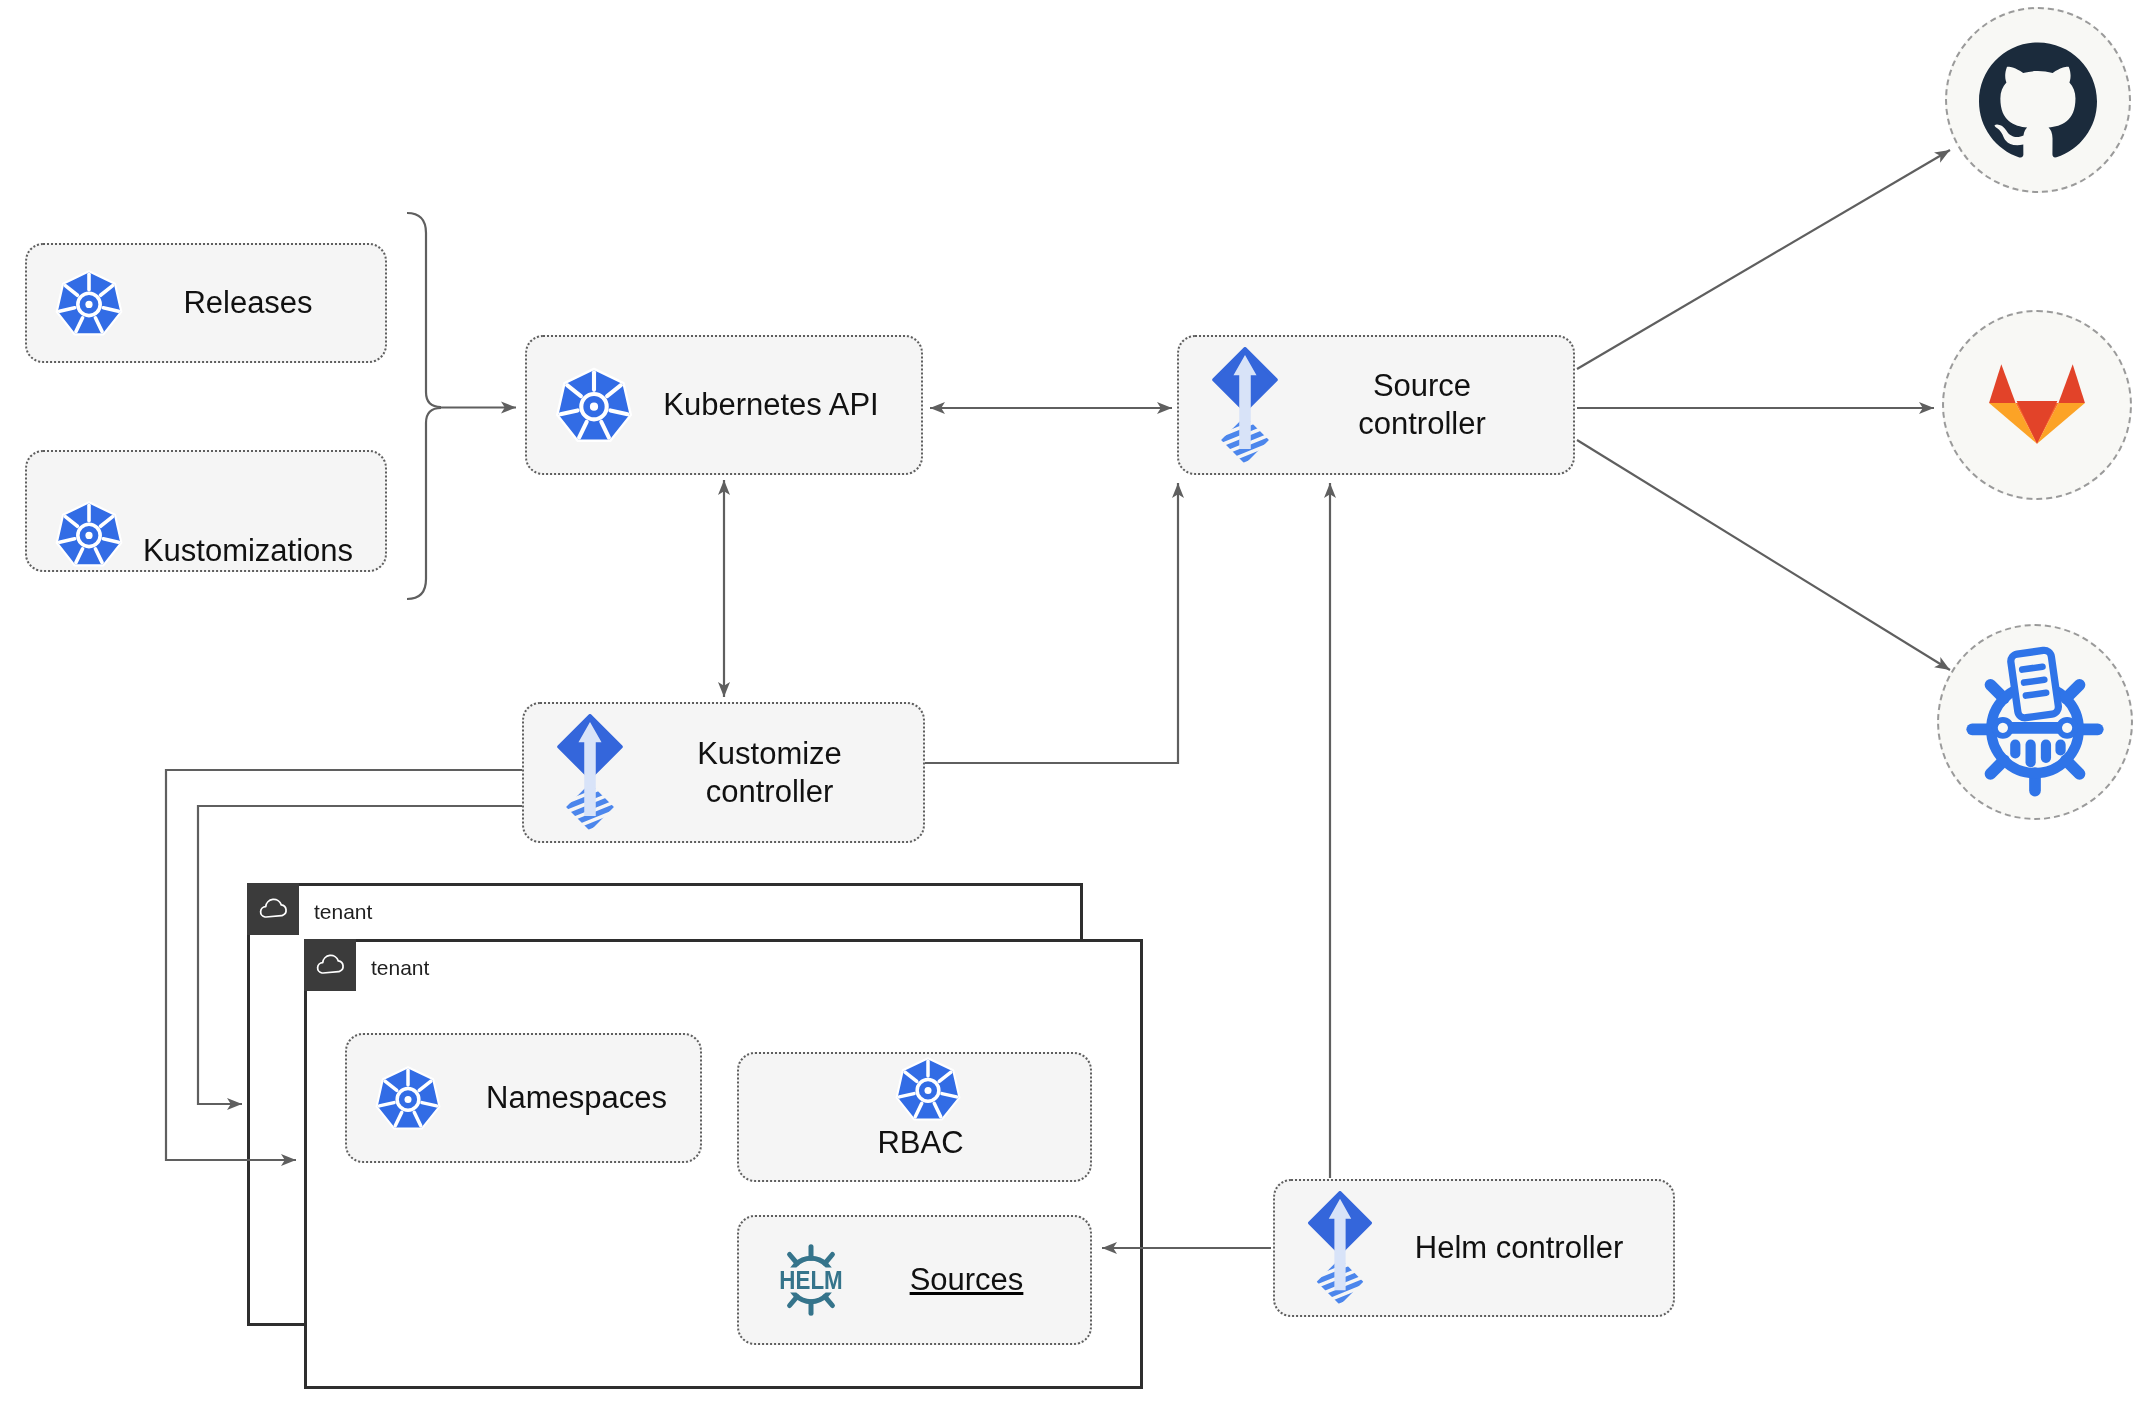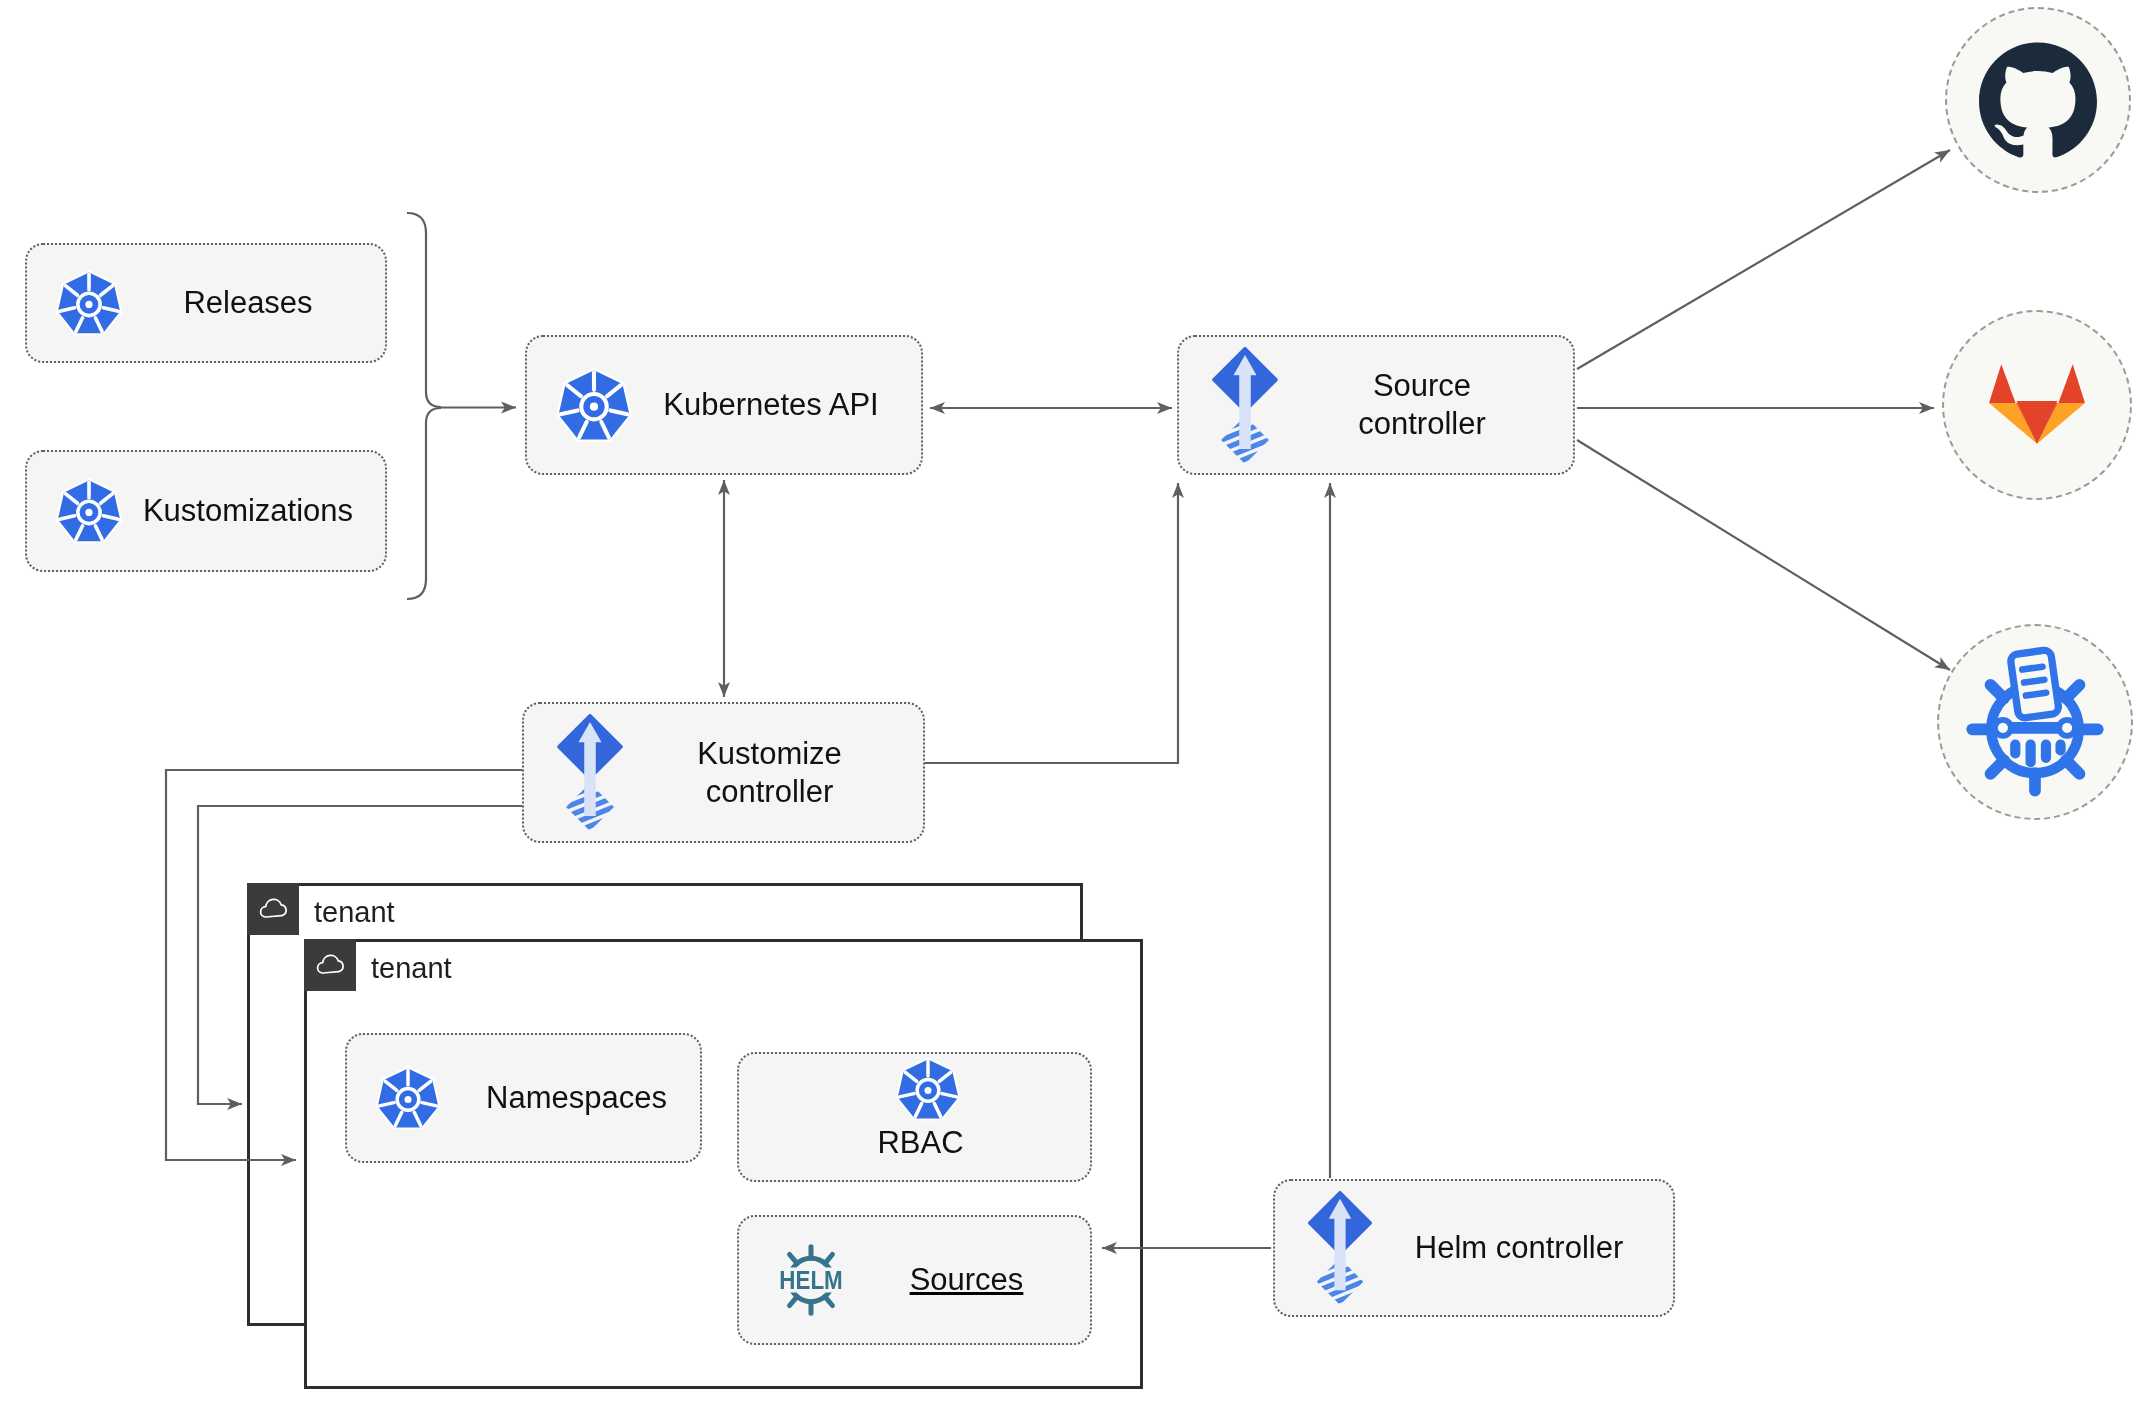--- a/index.html
+++ b/index.html
@@ -23,21 +23,21 @@
   .tenant{
     position:absolute;box-sizing:border-box;background:#ffffff;
     border:3px solid #2e2e2e;
   }
   .tenant-badge{
     position:absolute;left:-3px;top:-3px;width:52px;height:52px;background:#3b3b3b;
     display:flex;align-items:center;justify-content:center;
   }
   .tenant-label{
     position:absolute;left:64px;top:0;height:52px;display:flex;align-items:center;
-    font-size:29px;color:#1f1f1f;
+    font-size:21px;color:#1f1f1f;
   }
 
   
   .provider{
     position:absolute;box-sizing:border-box;border:2.5px dashed #9a9a9a;border-radius:50%;
     background:#f8f8f5;display:flex;align-items:center;justify-content:center;z-index:5;
   }
 
   #edges{position:absolute;left:0;top:0;z-index:40;pointer-events:none;}
   #symbol-defs{position:absolute;width:0;height:0;overflow:hidden;}
@@ -148,21 +148,21 @@
     <div class="tenant-label">tenant</div>
   </div>
 
   <div class="node" style="left:25px;top:243px;width:362px;height:120px;">
     <svg class="icon" width="72" height="72">
         <use href="#sym-k8s"></use>
       </svg>
     <div class="lbl">Releases</div>
   </div>
 
-  <div class="node" style="left:25px;top:450px;width:362px;height:122px;">
+  <div class="node" style="left:25px;top:450px;width:362px;height:122px;align-items:flex-end;">
     <svg class="icon" width="72" height="72">
         <use href="#sym-k8s"></use>
       </svg>
     <div class="lbl">Kustomizations</div>
   </div>
 
   <div class="node" style="left:525px;top:335px;width:398px;height:140px;">
     <svg class="icon" width="82" height="82">
         <use href="#sym-k8s"></use>
       </svg>

